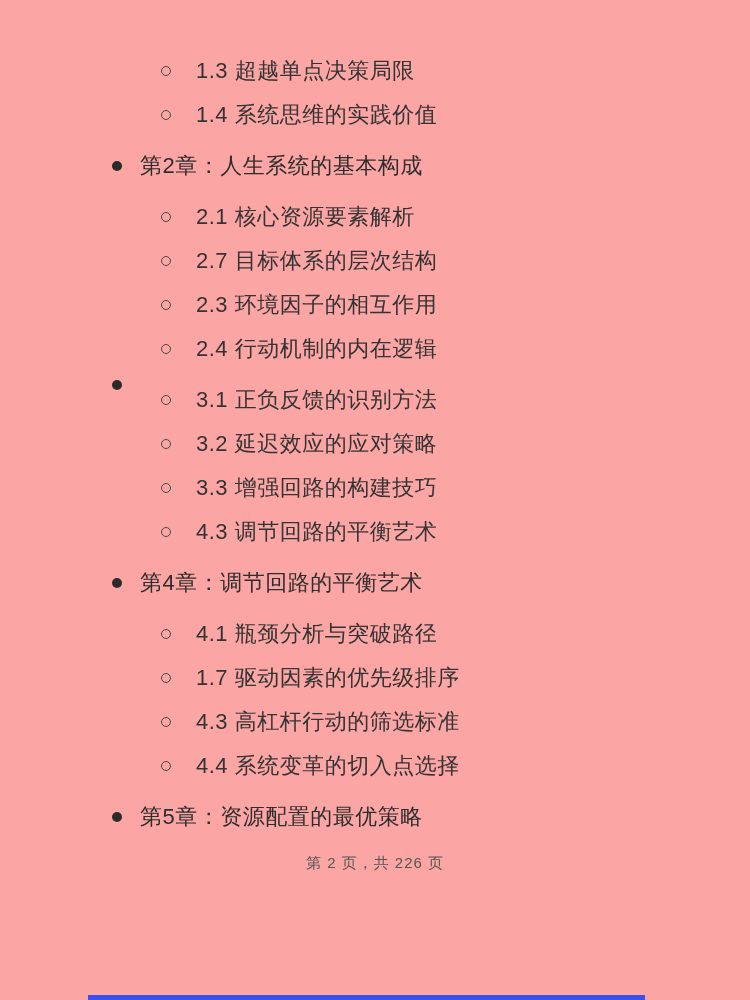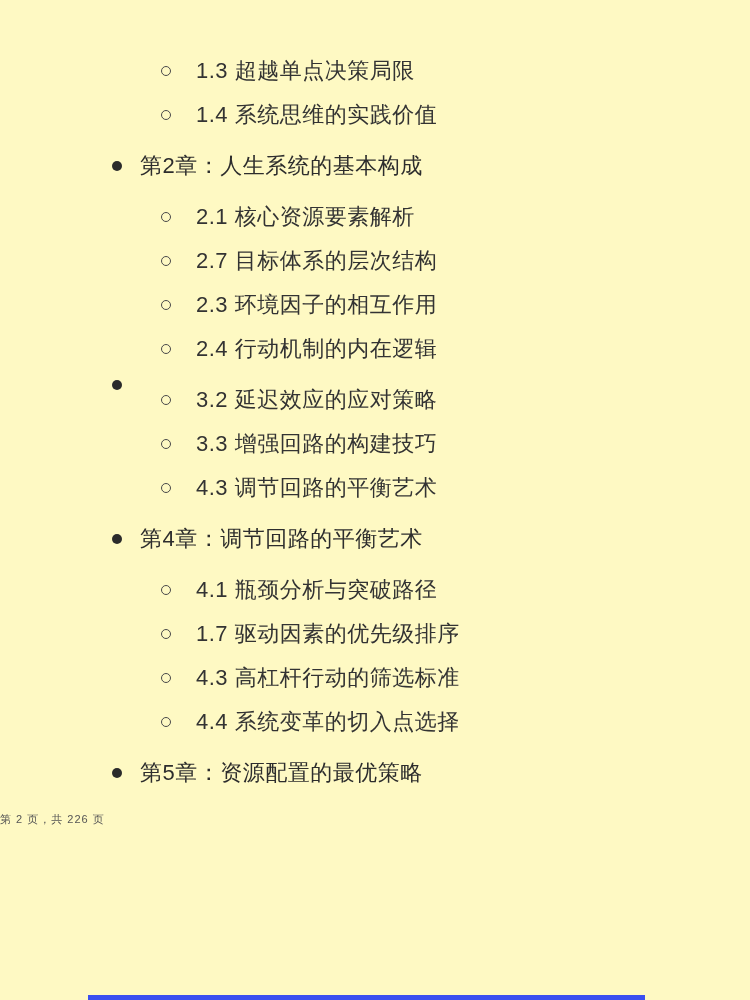--- a/index.html
+++ b/index.html
@@ -7,21 +7,21 @@
     width: 750px;
     height: 1000px;
     background: #ffffff;
     font-family: "Liberation Sans", "DejaVu Sans", sans-serif;
     overflow: hidden;
   }
   .page {
     position: relative;
     width: 750px;
     height: 1000px;
-    background: #fef9c3;
+    background: #fca5a5;
   }
   .toc {
     padding-top: 42px;
   }
   .toc-item {
     position: relative;
     font-size: 22px;
     line-height: 30px;
     color: #303030;
     letter-spacing: 0.5px;
@@ -51,22 +51,22 @@
   }
   .level-2 .bullet {
     left: 161px;
     width: 10px;
     height: 10px;
     background: transparent;
     border: 1.6px solid #4a4a4a;
   }
   .footer {
     margin-top: 17px;
-    text-align: left;
-    font-size: 11px;
+    text-align: center;
+    font-size: 15px;
     line-height: 20px;
     color: #555555;
     letter-spacing: 1px;
   }
   .accent-bar {
     position: absolute;
     left: 88px;
     bottom: 0;
     width: 557px;
     height: 5px;
@@ -111,20 +111,24 @@
 
   <div class="toc-item level-2">
     <span class="bullet"></span>
     <span class="toc-text">2.4 行动机制的内在逻辑</span>
   </div>
 
   <div class="toc-item level-1">
     <span class="bullet"></span>
   </div>
 
+  <div class="toc-item level-2">
+    <span class="bullet"></span>
+    <span class="toc-text">3.1 正负反馈的识别方法</span>
+  </div>
 
   <div class="toc-item level-2">
     <span class="bullet"></span>
     <span class="toc-text">3.2 延迟效应的应对策略</span>
   </div>
 
   <div class="toc-item level-2">
     <span class="bullet"></span>
     <span class="toc-text">3.3 增强回路的构建技巧</span>
   </div>

